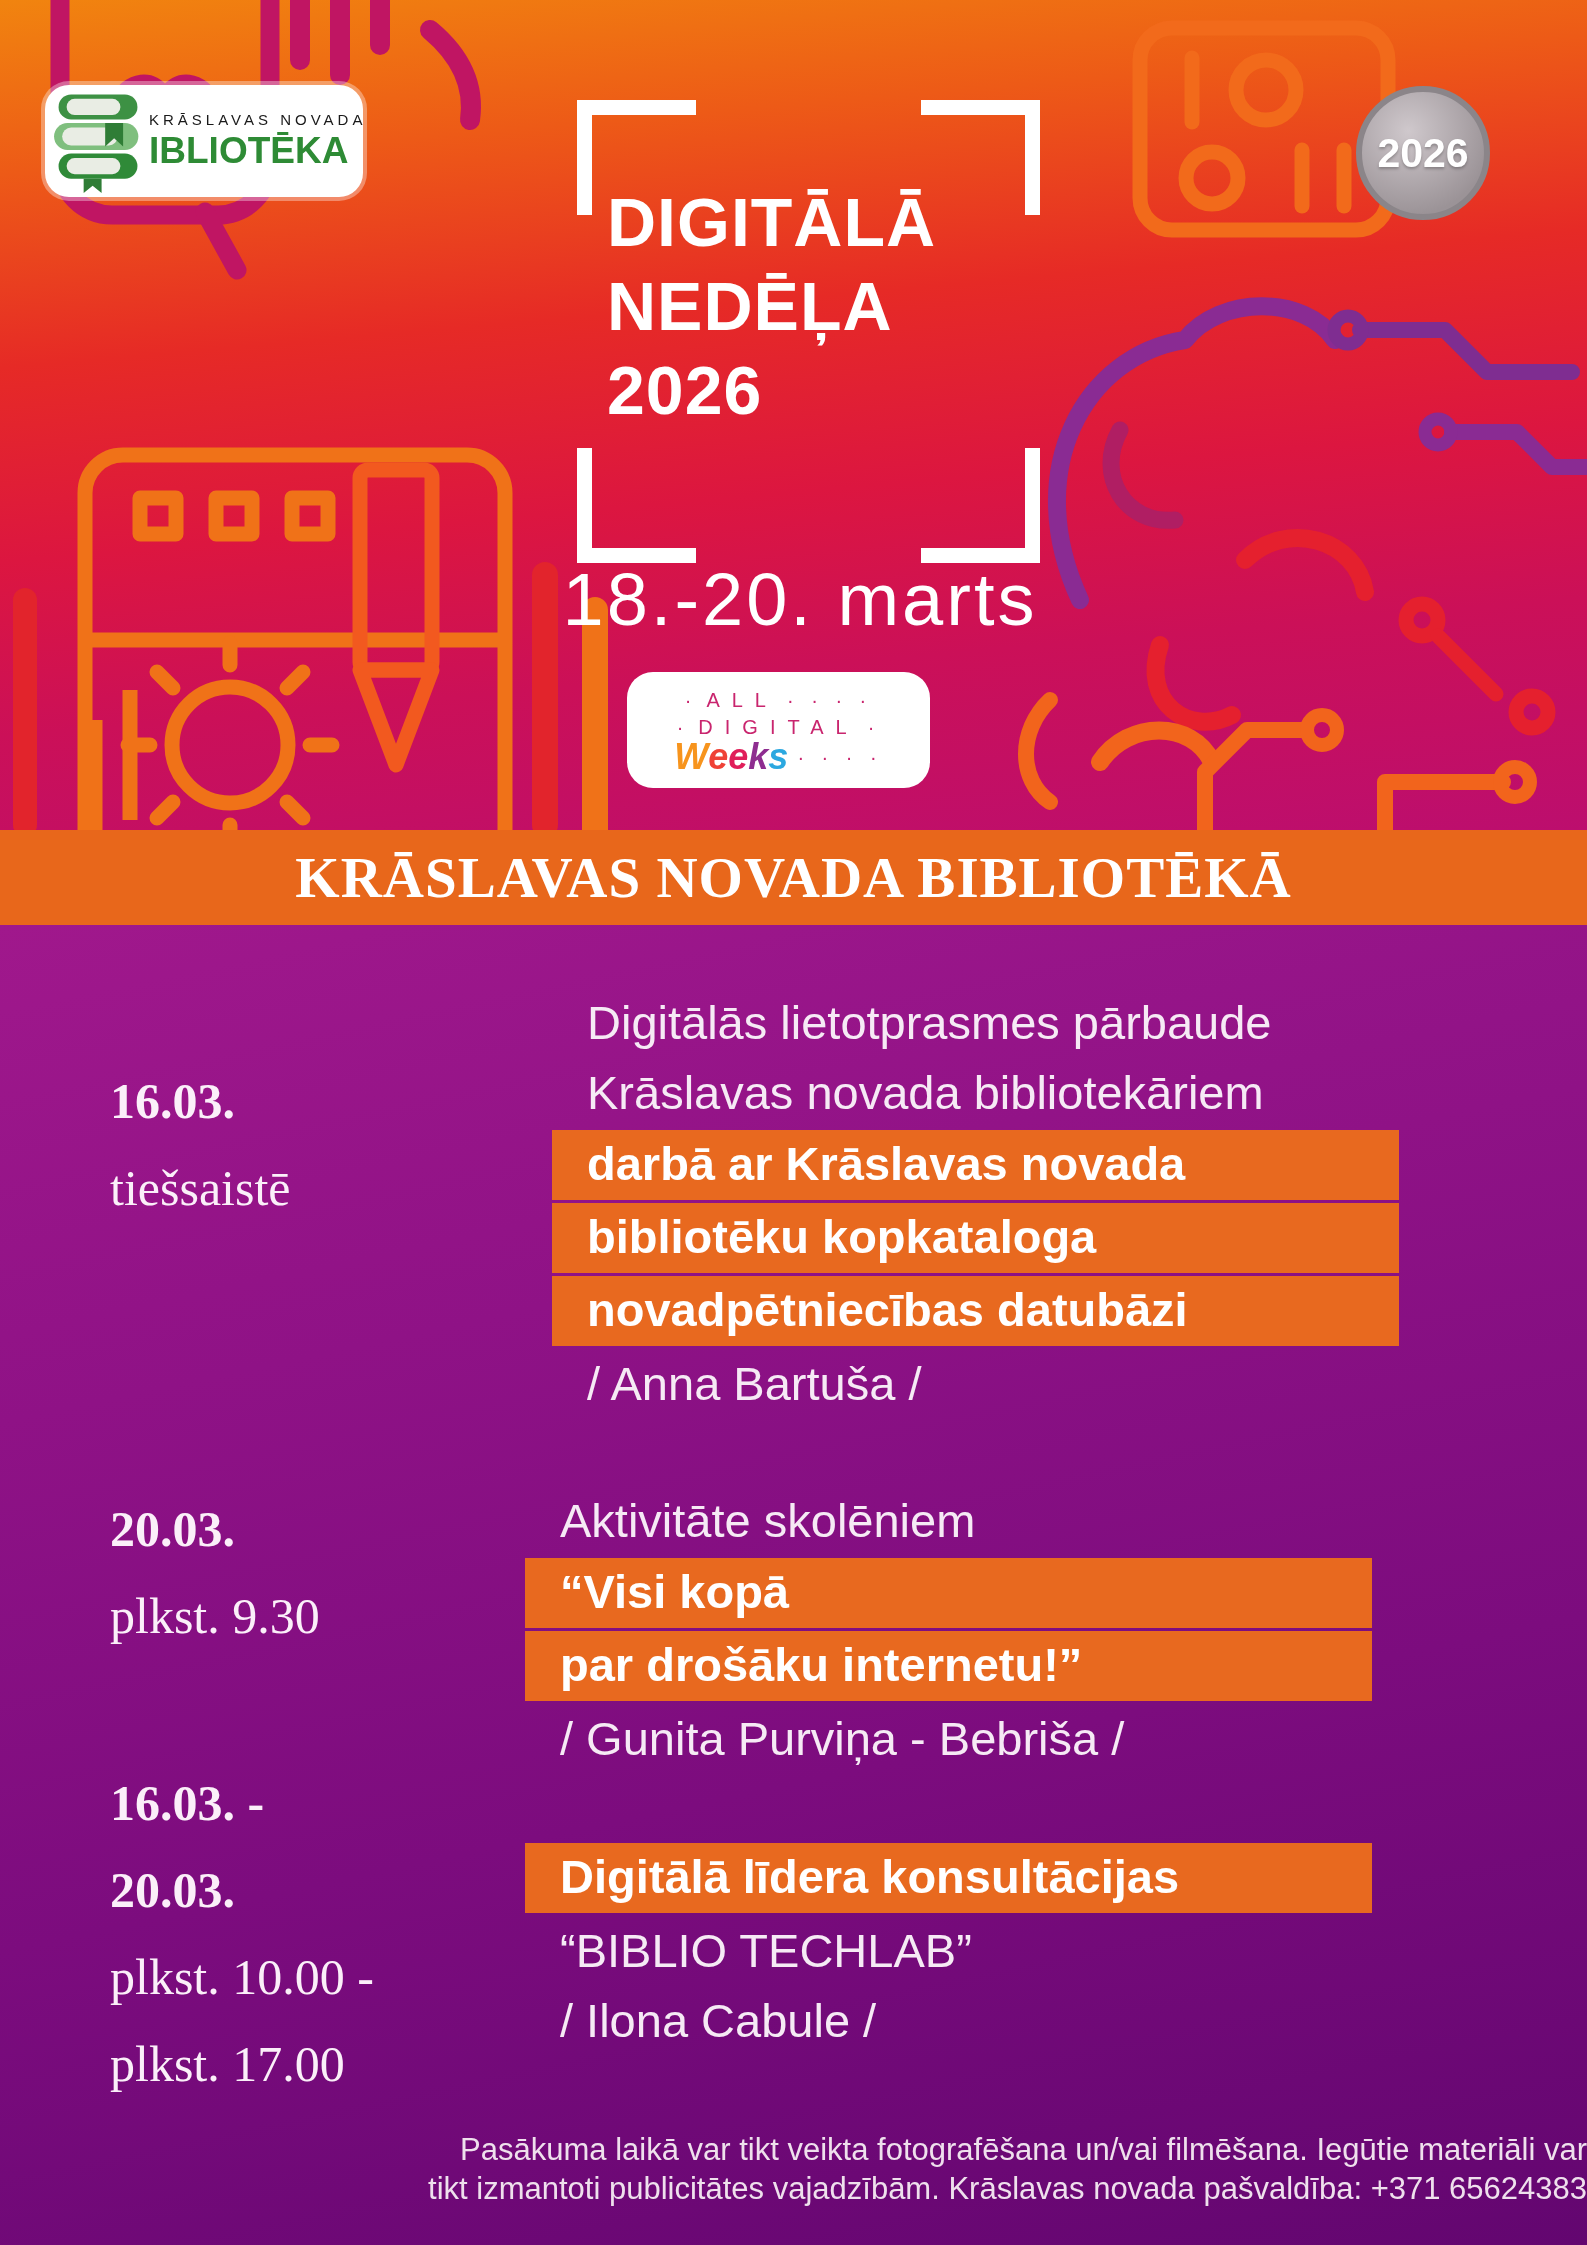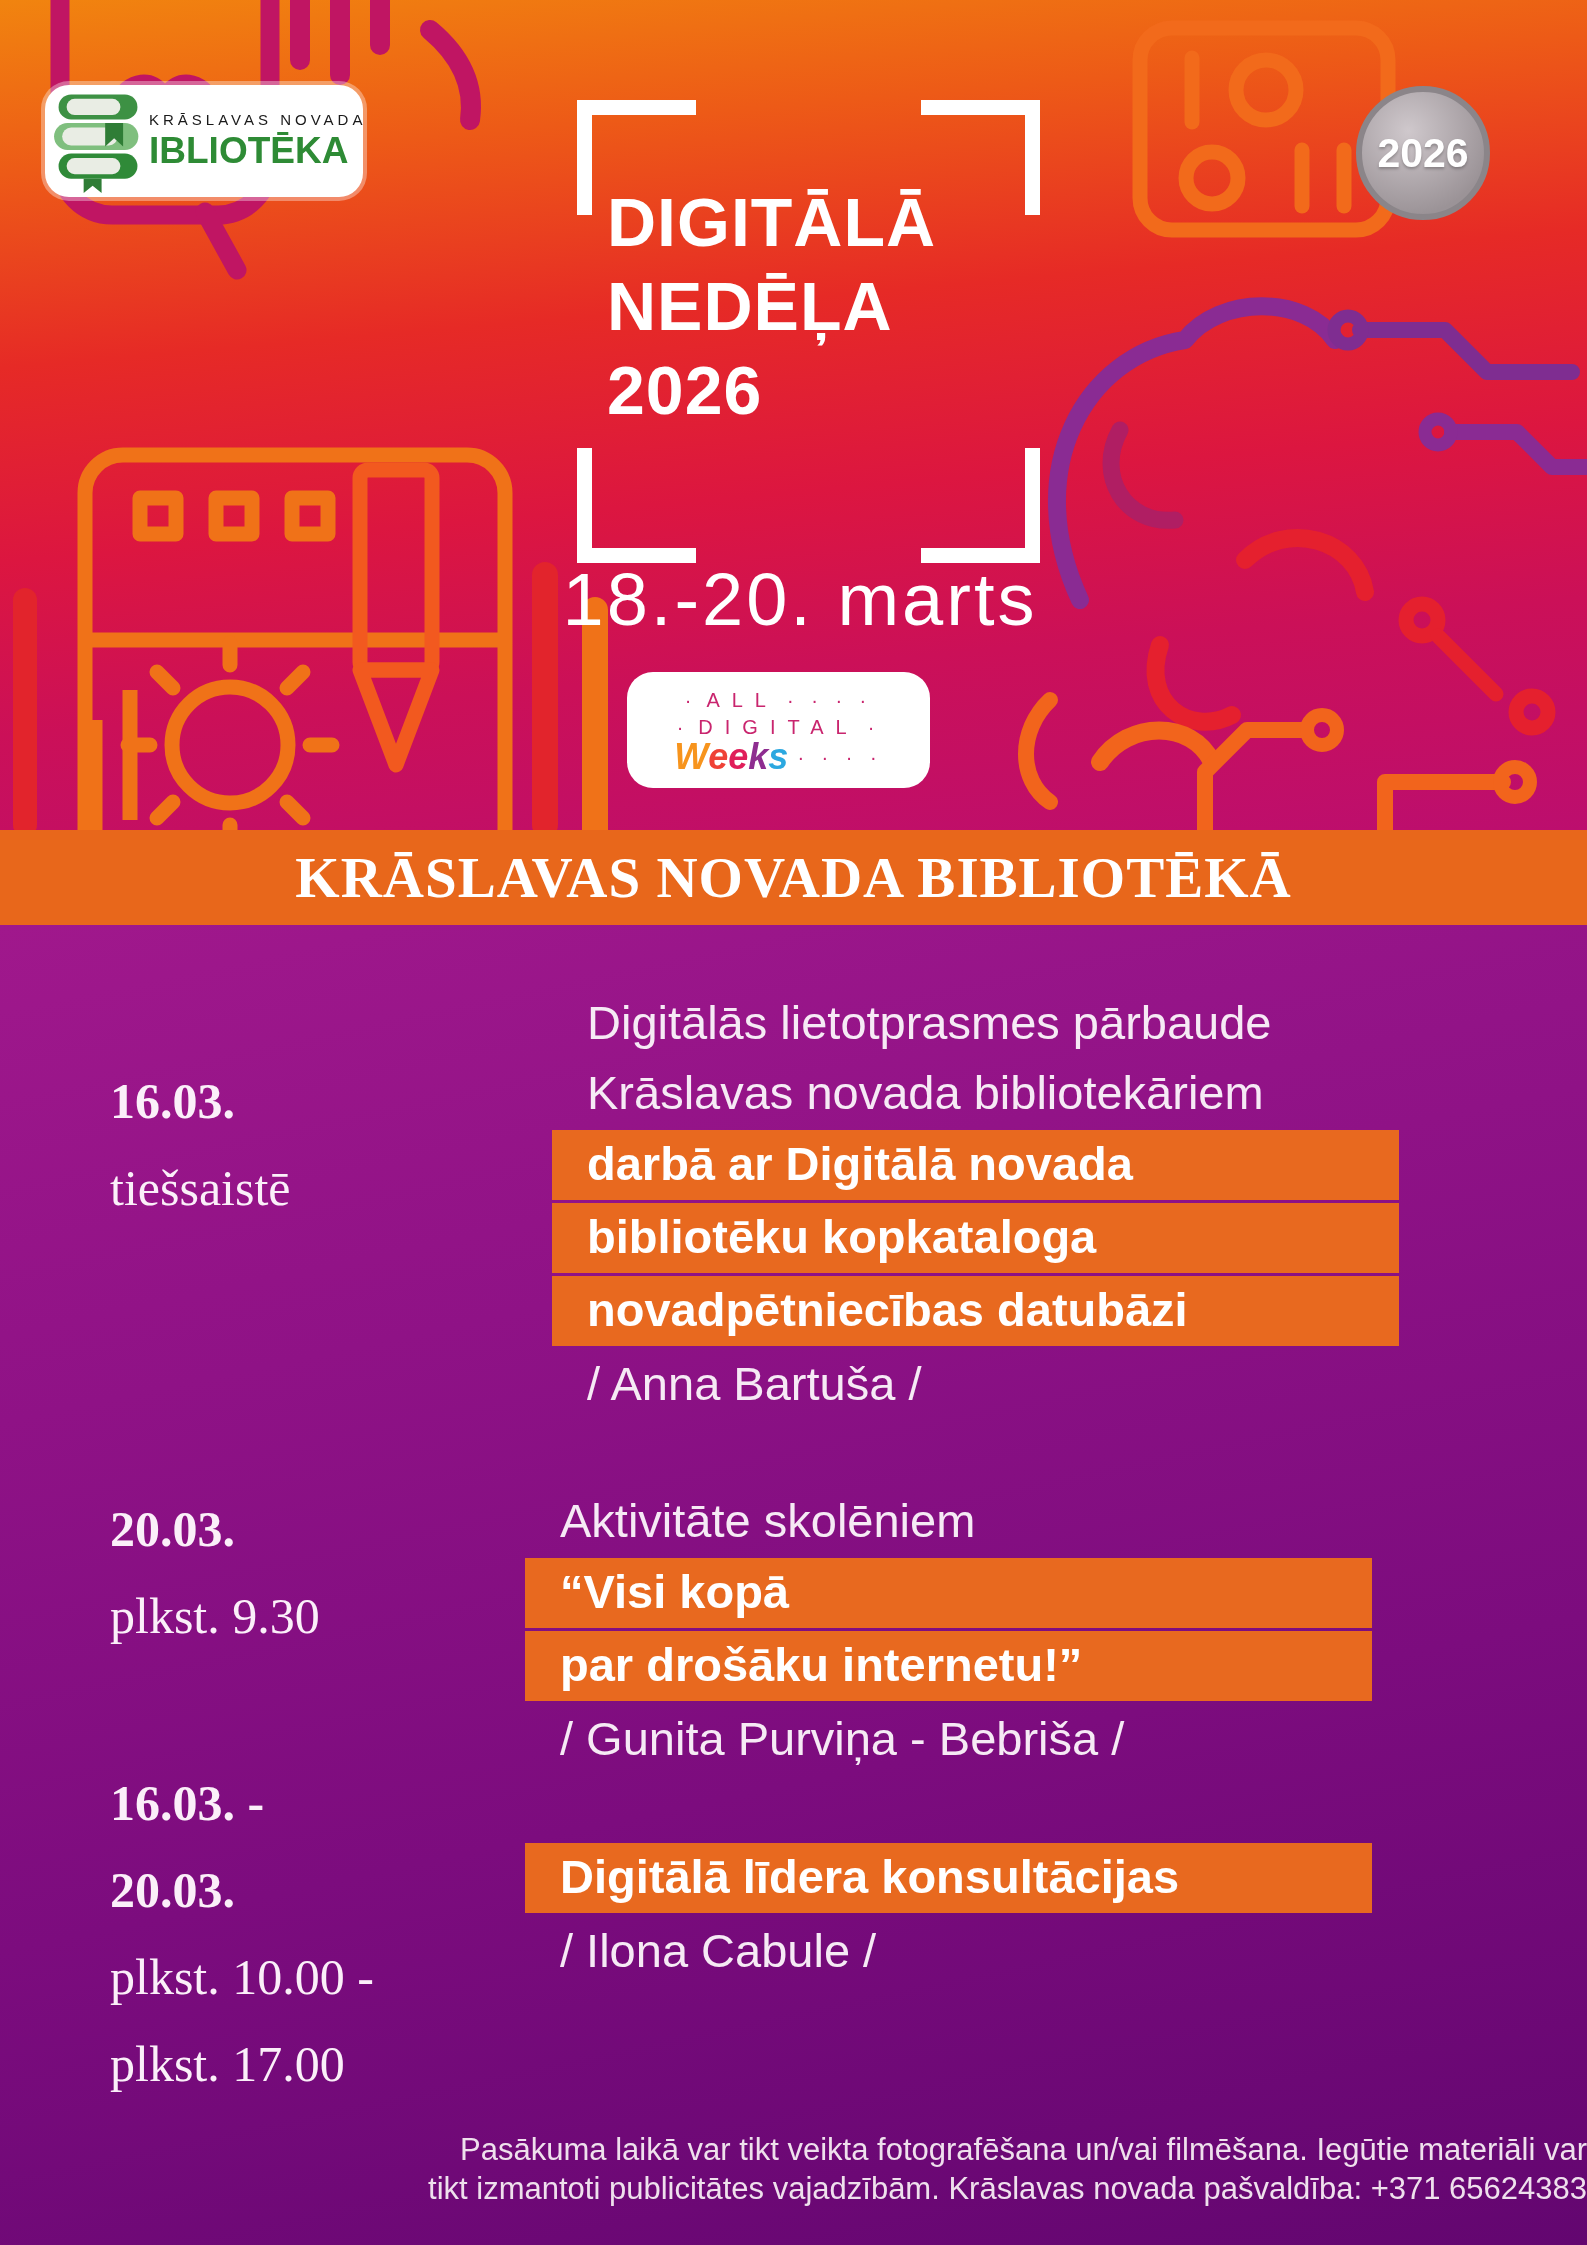--- a/index.html
+++ b/index.html
@@ -222,21 +222,21 @@
         <div>Pasākuma laikā var tikt veikta fotografēšana un/vai filmēšana. Iegūtie materiāli var</div>
         <div>tikt izmantoti publicitātes vajadzībām. Krāslavas novada pašvaldība: +371 65624383</div>
       </div>
   <div class="ev-left e0-left">
         <div class="bold">16.03.</div>
         <div>tiešsaistē</div>
       </div>
       <div class="ev-right e0-right">
         <div class="ev-plain">Digitālās lietotprasmes pārbaude</div>
         <div class="ev-plain">Krāslavas novada bibliotekāriem</div>
-        <div class="ev-bar">darbā ar Digitālā novada</div>
+        <div class="ev-bar">darbā ar Krāslavas novada</div>
         <div class="ev-bar">bibliotēku kopkataloga</div>
         <div class="ev-bar">novadpētniecības datubāzi</div>
         <div class="ev-plain">/ Anna Bartuša /</div>
       </div>
       <div class="ev-left e1-left">
         <div class="bold">20.03.</div>
         <div>plkst. 9.30</div>
       </div>
       <div class="ev-right e1-right">
         <div class="ev-plain">Aktivitāte skolēniem</div>
@@ -245,17 +245,18 @@
         <div class="ev-plain">/ Gunita Purviņa - Bebriša /</div>
       </div>
       <div class="ev-left e2-left">
         <div class="bold">16.03. -</div>
         <div class="bold">20.03.</div>
         <div>plkst. 10.00 -</div>
         <div>plkst. 17.00</div>
       </div>
       <div class="ev-right e2-right">
         <div class="ev-bar">Digitālā līdera konsultācijas</div>
+        <div class="ev-plain">“BIBLIO TECHLAB”</div>
         <div class="ev-plain">/ Ilona Cabule /</div>
       </div>
     </div>
 
 </div>
 
 </body></html>

